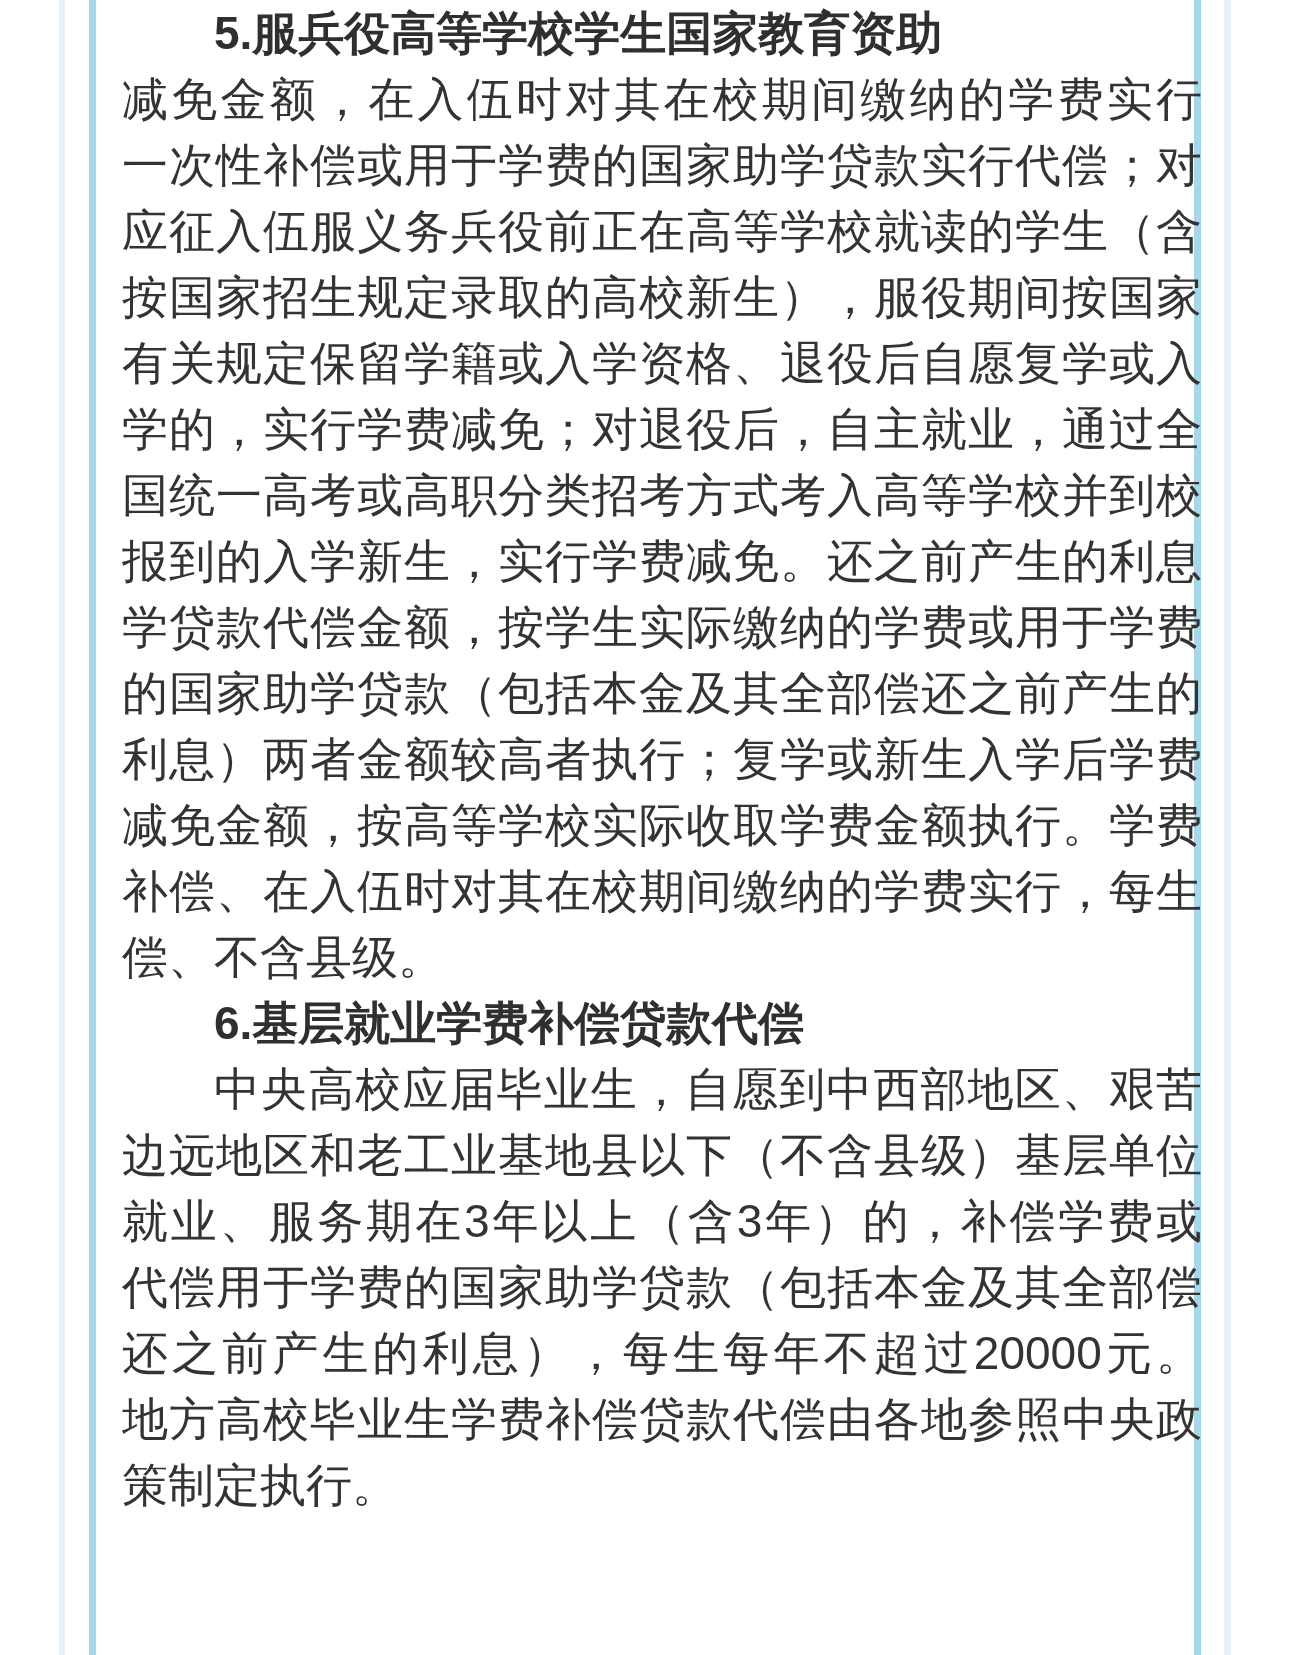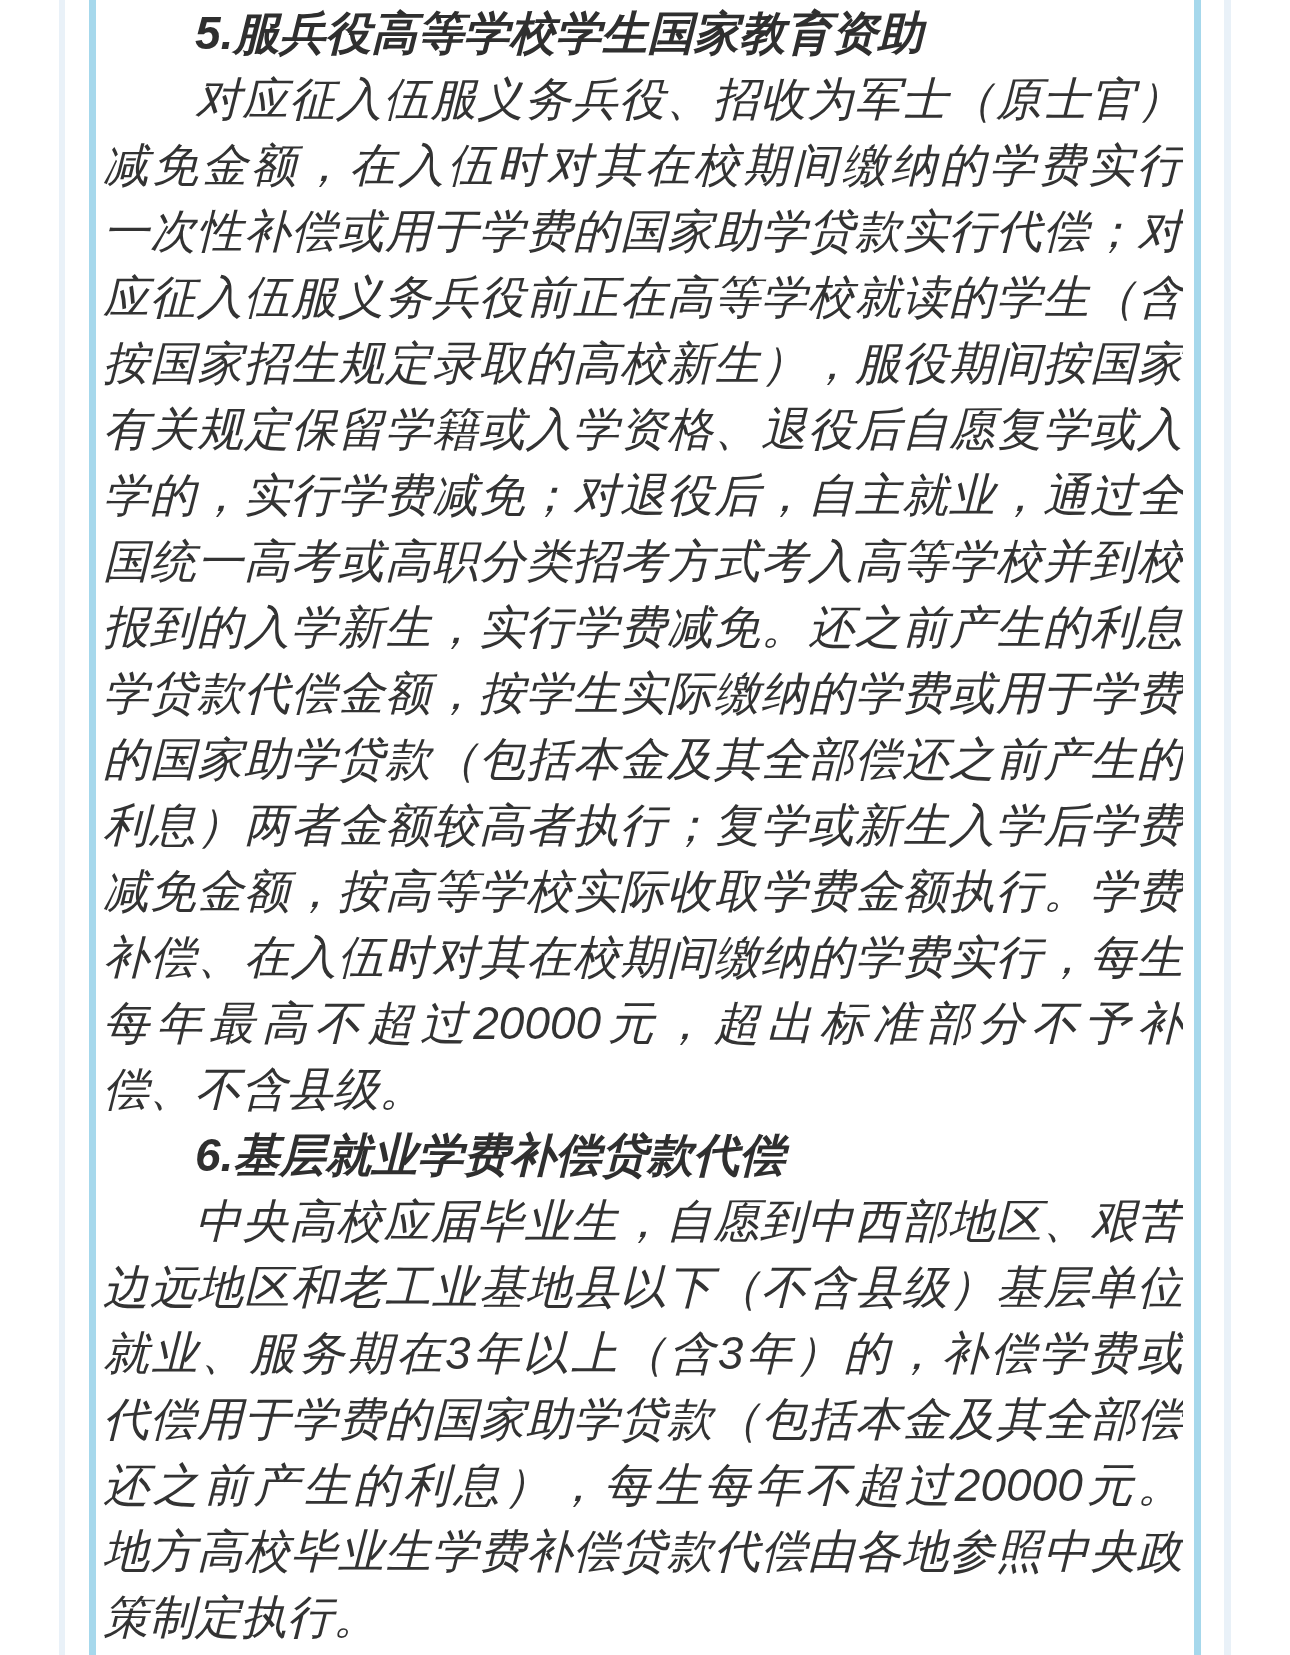--- a/index.html
+++ b/index.html
@@ -16,25 +16,24 @@
     height: 1655px;
     background: #ffffff;
   }
   .vline { position: absolute; top: 0; bottom: 0; }
   .faint-left  { left: 59px;   width: 6px; background: #e9f1f8; }
   .main-left   { left: 89px;   width: 7px; background: #a6d8ec; }
   .main-right  { left: 1194px; width: 7px; background: #a6d8ec; }
   .faint-right { left: 1224px; width: 7px; background: #e9f1f8; }
   .content {
     position: absolute;
-    left: 103px;
+    left: 122px;
     top: 0;
     width: 1080px;
     color: #333333;
-    font-style: italic;
   }
   .row {
     height: 66px;
     line-height: 66px;
     font-size: 46px;
     overflow: hidden;
     text-align: justify;
     text-align-last: justify;
     text-justify: inter-character;
     letter-spacing: 0;
@@ -55,35 +54,33 @@
 </head>
 <body>
 
 <div class="page">
   <div class="vline faint-left"></div>
   <div class="vline main-left"></div>
   <div class="vline main-right"></div>
   <div class="vline faint-right"></div>
   <div class="content">
       <div class="row h">5.服兵役高等学校学生国家教育资助</div>
-      <div class="row first">对应征入伍服义务兵役、招收为军士（原士官）</div>
       <div class="row mid">减免金额，在入伍时对其在校期间缴纳的学费实行</div>
       <div class="row mid">一次性补偿或用于学费的国家助学贷款实行代偿；对</div>
       <div class="row mid">应征入伍服义务兵役前正在高等学校就读的学生（含</div>
       <div class="row mid">按国家招生规定录取的高校新生），服役期间按国家</div>
       <div class="row mid">有关规定保留学籍或入学资格、退役后自愿复学或入</div>
       <div class="row mid">学的，实行学费减免；对退役后，自主就业，通过全</div>
       <div class="row mid">国统一高考或高职分类招考方式考入高等学校并到校</div>
       <div class="row mid">报到的入学新生，实行学费减免。还之前产生的利息</div>
       <div class="row mid">学贷款代偿金额，按学生实际缴纳的学费或用于学费</div>
       <div class="row mid">的国家助学贷款（包括本金及其全部偿还之前产生的</div>
       <div class="row mid">利息）两者金额较高者执行；复学或新生入学后学费</div>
       <div class="row mid">减免金额，按高等学校实际收取学费金额执行。学费</div>
       <div class="row mid">补偿、在入伍时对其在校期间缴纳的学费实行，每生</div>
-      <div class="row mid">每年最高不超过20000元，超出标准部分不予补</div>
       <div class="row end">偿、不含县级。</div>
       <div class="row h">6.基层就业学费补偿贷款代偿</div>
       <div class="row first">中央高校应届毕业生，自愿到中西部地区、艰苦</div>
       <div class="row mid">边远地区和老工业基地县以下（不含县级）基层单位</div>
       <div class="row mid">就业、服务期在3年以上（含3年）的，补偿学费或</div>
       <div class="row mid">代偿用于学费的国家助学贷款（包括本金及其全部偿</div>
       <div class="row mid">还之前产生的利息），每生每年不超过20000元。</div>
       <div class="row mid">地方高校毕业生学费补偿贷款代偿由各地参照中央政</div>
       <div class="row end">策制定执行。</div>
     </div>

